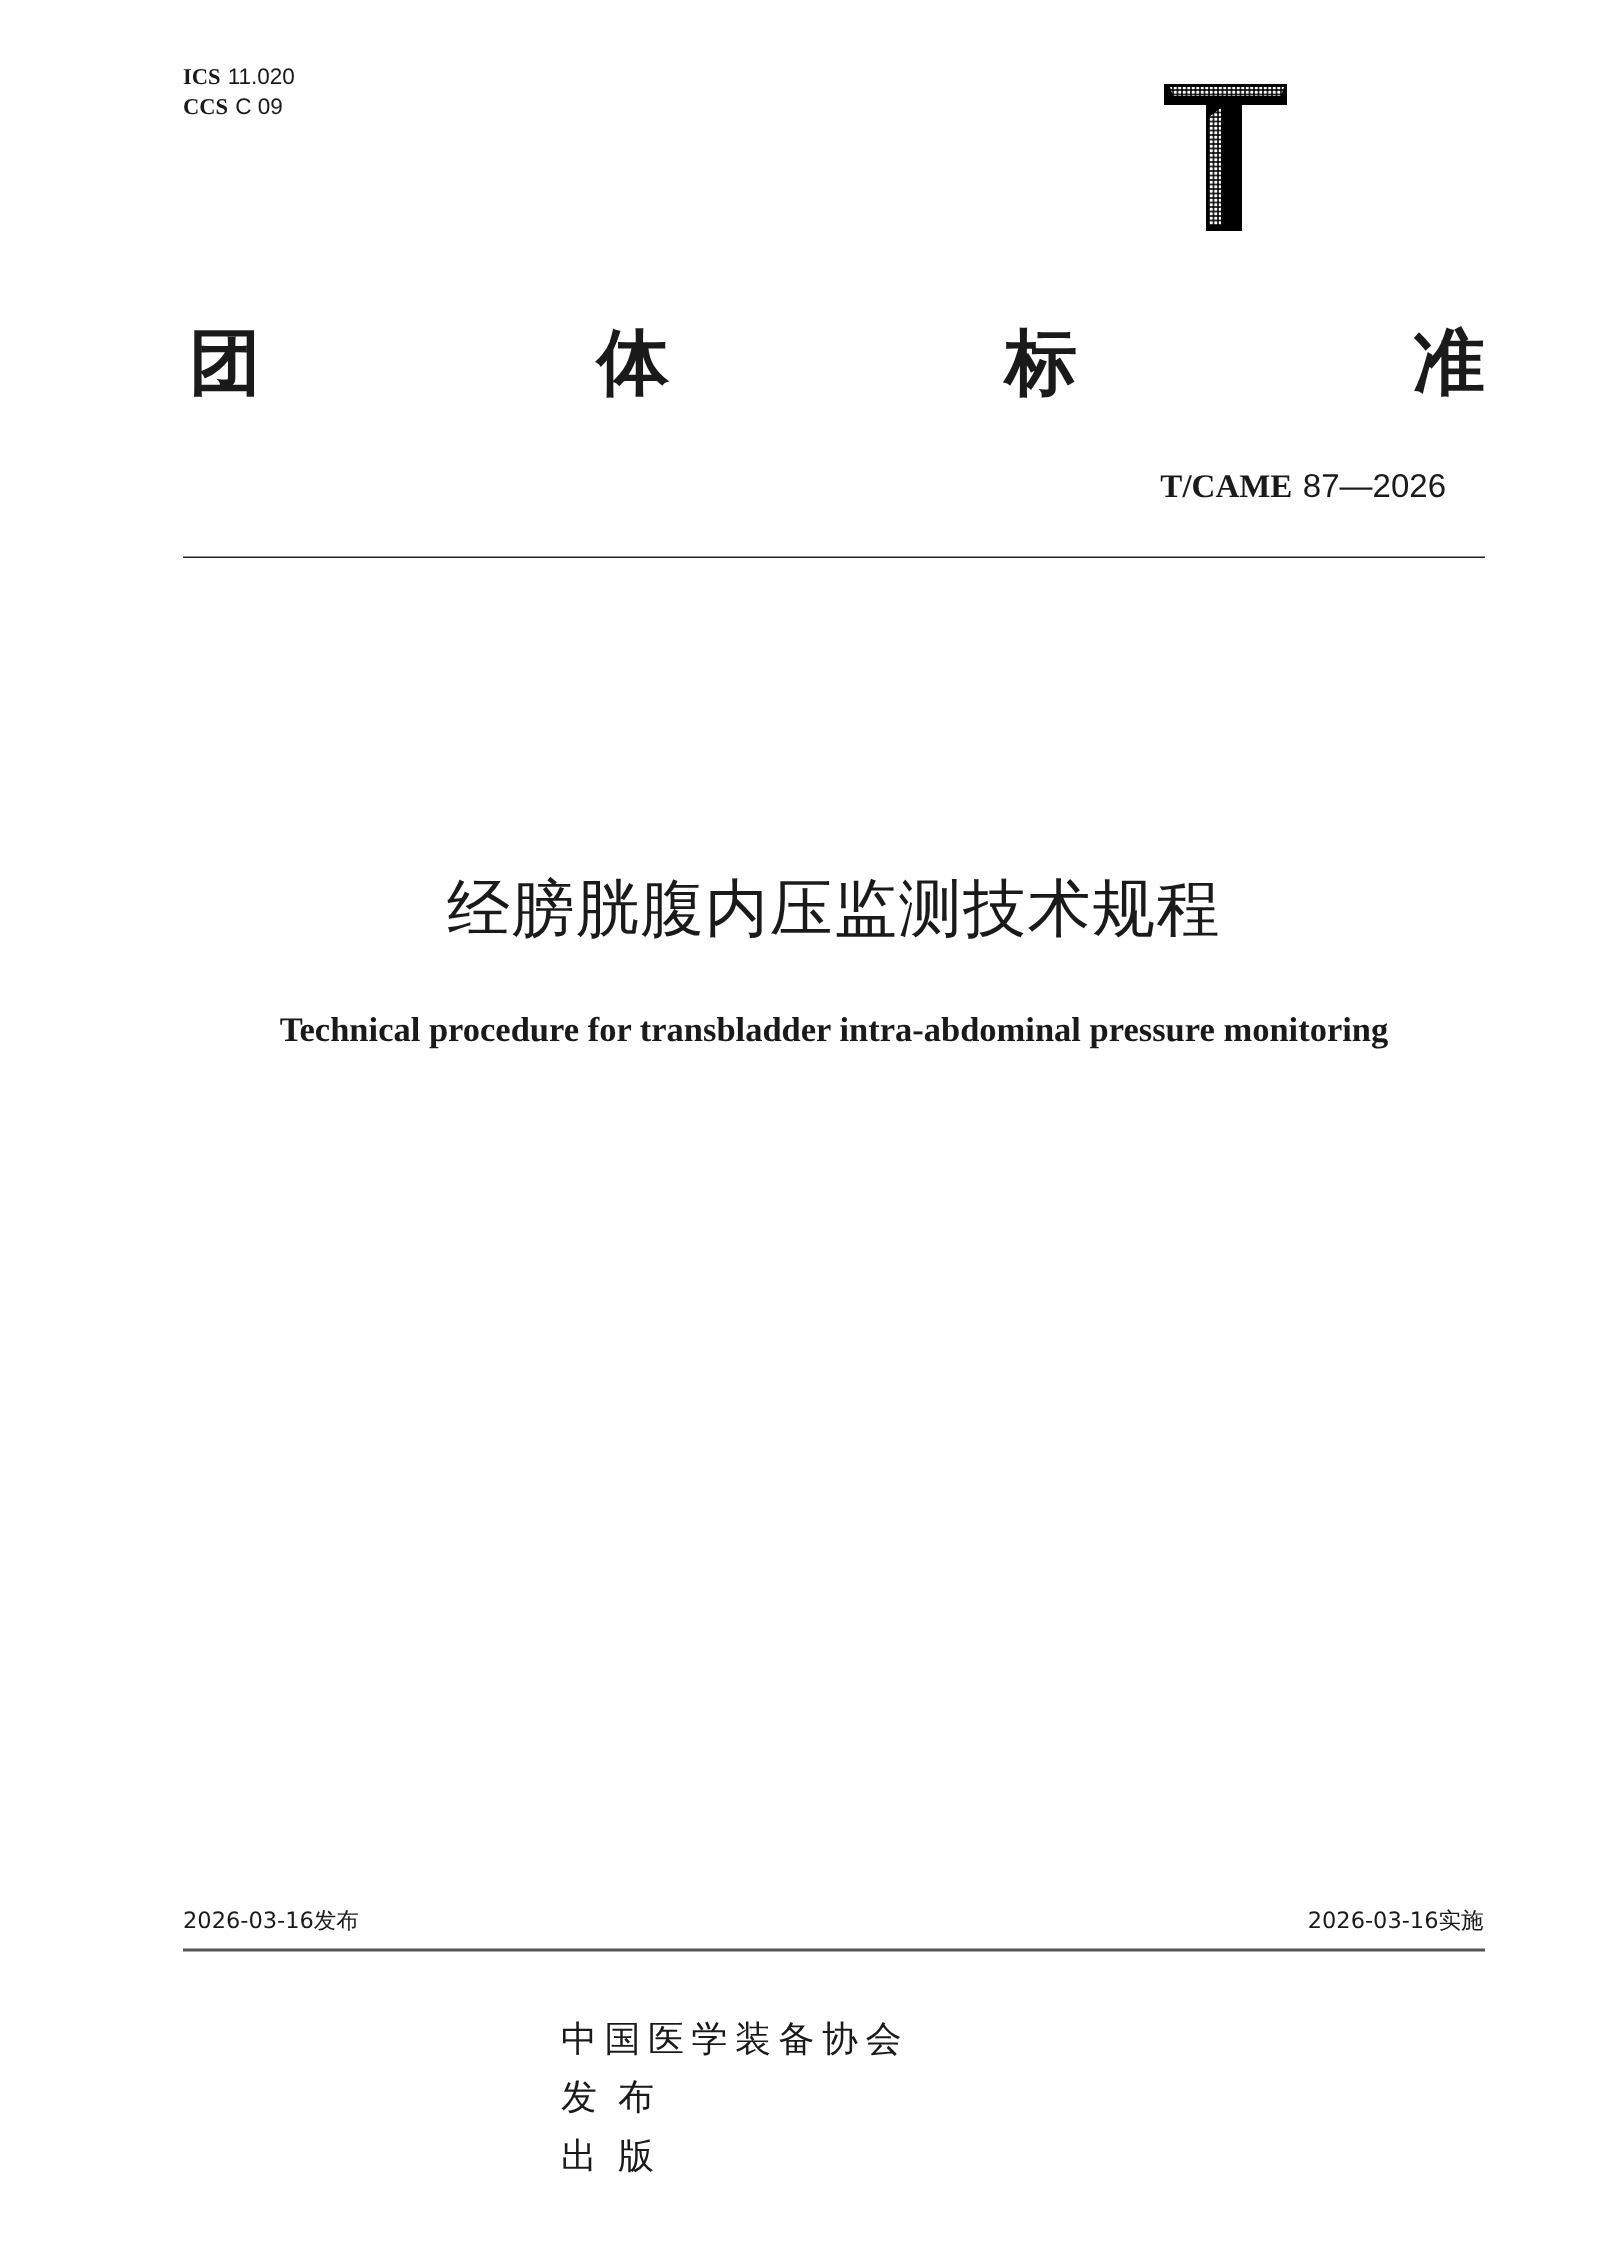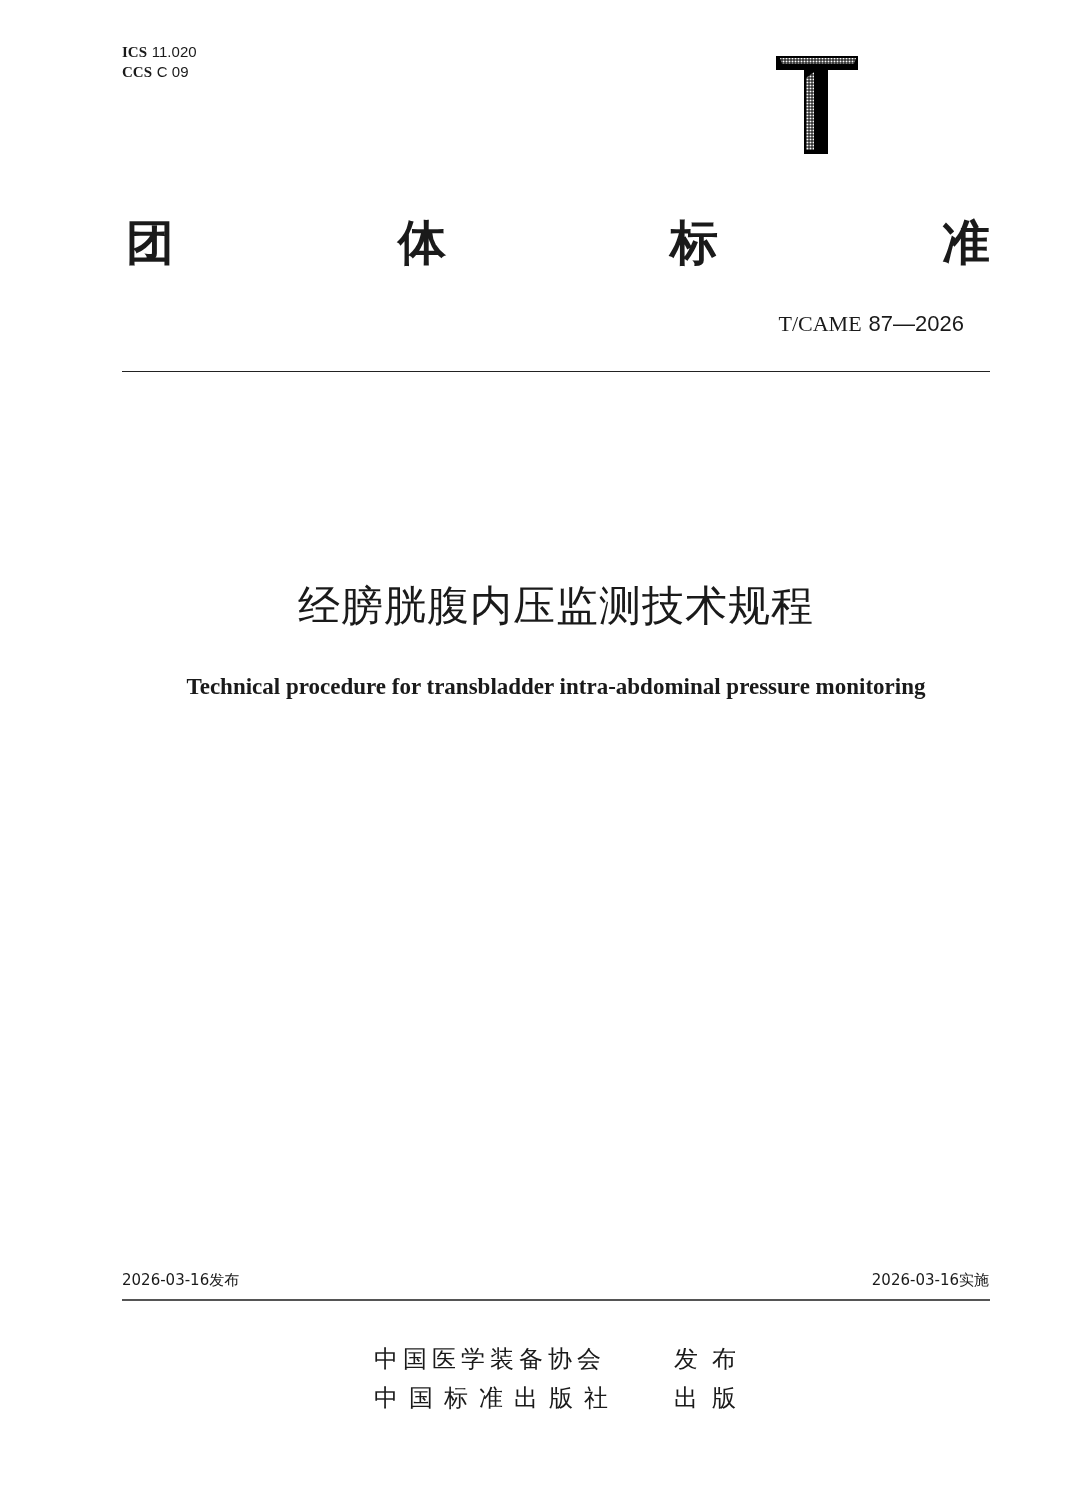--- a/index.html
+++ b/index.html
@@ -18,41 +18,41 @@
 
   .big-title {
     left: 126px; top: 212px; width: 864px; height: 60px;
     display: flex; justify-content: space-between; align-items: center;
     font-size: 48px; font-weight: bold; line-height: 60px;
   }
 
   .std-number {
     right: 102px; top: 310px; font-size: 22px; line-height: 28px;
   }
-  .std-number .prefix { font-family: "Liberation Serif", serif; font-weight: normal; }
+  .std-number .prefix { font-family: "Liberation Serif", serif; font-weight: bold; }
   .std-number .num { font-family: Liberation Sans, sans-serif; }
 
   .rule-top { left: 122px; top: 371px; width: 868px; height: 0; border-top: 1.5px solid #222; }
 
   .cn-title {
     left: 0; top: 578px; width: 1112px; text-align: center;
     font-size: 42px; line-height: 56px; letter-spacing: 1px;
   }
   .en-title {
     left: 0; top: 672px; width: 1112px; text-align: center;
     font-family: "Liberation Serif", serif; font-weight: bold;
     font-size: 23px; line-height: 30px;
   }
 
   .date-left { left: 122px; top: 1266px; font-size: 15px; line-height: 28px; }
   .date-right { right: 77px; top: 1266px; font-size: 15px; line-height: 28px; }
   .rule-bottom { left: 122px; top: 1299px; width: 868px; height: 0; border-top: 2px solid #555; }
 
   .org-block { left: 374px; top: 1340px; font-size: 24px; line-height: 39px; }
-  .org-row { display: flex; }
+  .org-row { display: flex; flex-direction: column; }
   .org-name { width: 300px; letter-spacing: 5px; }
   .org-role { letter-spacing: 14px; }
 </style>
 </head>
 <body>
 
 <div class="abs codes">
   <div>
     <span class="lbl">ICS</span>
     <span class="val">11.020</span>
@@ -98,16 +98,15 @@
 <div class="abs date-left">2026-03-16发布</div>
 <div class="abs date-right">2026-03-16实施</div>
 <div class="abs rule-bottom"></div>
 
 <div class="abs org-block">
   <div class="org-row">
     <span class="org-name">中国医学装备协会</span>
     <span class="org-role">发布</span>
   </div>
   <div class="org-row">
-    <span class="org-name" style="letter-spacing:11px;">中国标准出版社</span>
     <span class="org-role">出版</span>
   </div>
 </div>
 
 </body></html>

